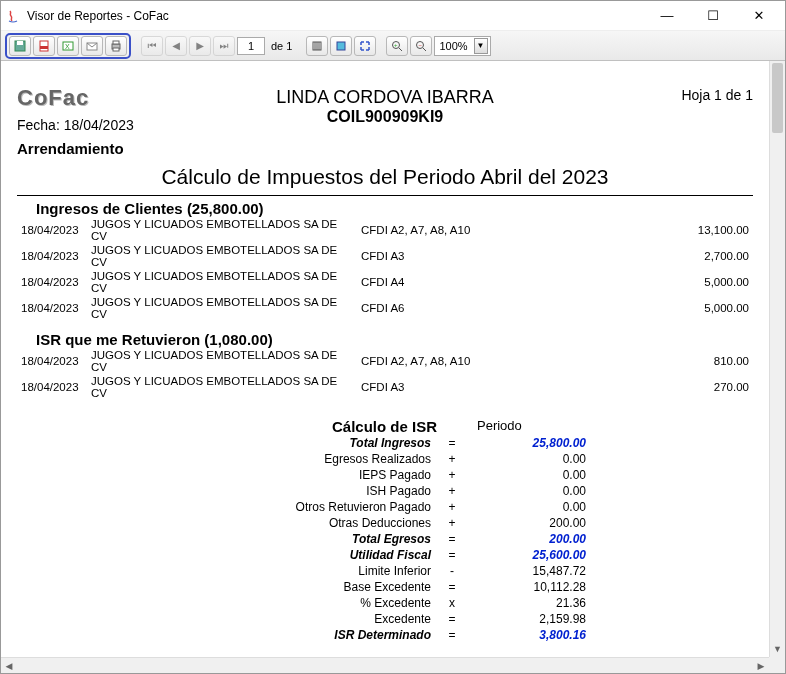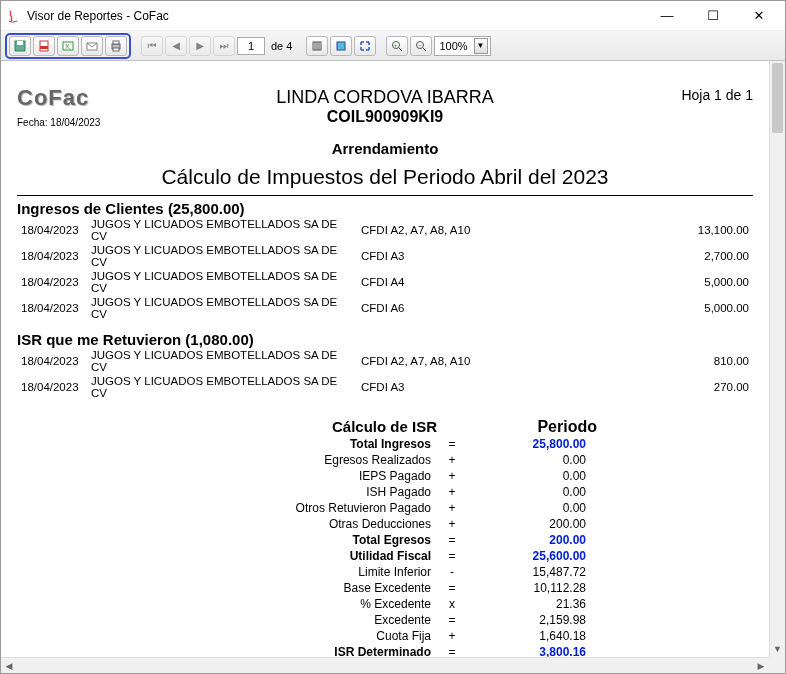--- a/index.html
+++ b/index.html
@@ -109,44 +109,44 @@
   .hdr-row { position: relative; }
   .logo {
     font-family: "Arial Black", Arial, sans-serif;
     font-size: 22px;
     font-weight: 900;
     letter-spacing: 1px;
     color: #666;
     text-shadow: 1px 1px 0 #bbb, -1px -1px 0 #fff;
     position: absolute; left: 0; top: -2px;
   }
-  .fecha { position:absolute; left:0; top:30px; font-size:10px; }
+  .fecha { position:absolute; left:0; top:30px; font-size:14px; }
   .title-name { text-align:center; font-size:18px; font-weight:normal; padding-top:0;}
   .title-rfc { text-align:center; font-size:16px; font-weight:bold; }
-  .title-reg { text-align:center; font-size:15px; font-weight:bold; margin-top:14px;}
+  .title-reg { text-align:left; font-size:15px; font-weight:bold; margin-top:14px;}
   .title-per { text-align:center; font-size:21px; margin-top:8px;}
   .hoja { position:absolute; right:0; top:0; font-size:14px;}
   .hr { border-top:1.5px solid #000; margin:6px 0 4px 0;}
-  .section-title { font-size:15px; font-weight:bold; margin-top:4px;}
+  .section-title { font-size:15px; font-weight:bold; margin-top:4px;margin-left:19px;}
   table.rows { width:100%; border-collapse:collapse; font-size:11.5px; }
   table.rows td { padding:1px 4px; }
   table.rows td.date{width:70px;}
   table.rows td.client{width:270px;}
   table.rows td.ref{width:150px;margin-top:32px;}
   table.rows td.amt{ text-align:right;}
   .calc-wrap { margin-top:18px; }
   .calc-title-row{ display:flex; }
   .calc-title{ width:420px; text-align:right; font-size:15px; font-weight:bold;}
   .per-col{ width:40px;}
-  .per-head{ width:120px; text-align:right; font-size:16px; font-weight:bold;}
+  .per-head{ width:120px; font-size:13px; font-weight:normal;}
   table.calc{ border-collapse:collapse; font-size:12px;}
   table.calc td.lbl{ width:420px; text-align:right; padding:1px 6px 1px 0;}
   table.calc td.op{ width:30px; text-align:center;}
   table.calc td.val{ width:120px; text-align:right;}
-  .bold{font-weight:bold;}
+  .bold{font-weight:bold;font-style:italic;}
   .blue{color:#0020d0;}
 </style>
 </head>
 <body>
 
 <div class="window">
 
   <div class="titlebar">
     <div class="java-icon">
       <svg width="14" height="14" viewBox="0 0 14 14">
@@ -195,21 +195,21 @@
             <rect x="3" y="8" width="6" height="3" fill="#fff" stroke="#666"></rect>
           </svg>
         </div>
     </div>
     <div class="tb-sep"></div>
     <div class="tb-btn dis">⏮</div>
     <div class="tb-btn dis">◀</div>
     <div class="tb-btn dis">▶</div>
     <div class="tb-btn dis">⏭</div>
     <input class="page-input" value="1" style="">
-    <span class="page-of">de 4</span>
+    <span class="page-of">de 1</span>
     <div class="tb-sep"></div>
     <div class="tb-btn">
         <svg width="12" height="12">
           <rect x="2" y="2" width="8" height="8" fill="none" stroke="#555"></rect>
           <line x1="4" y1="2" x2="4" y2="10" stroke="#555"></line>
           <line x1="6" y1="2" x2="6" y2="10" stroke="#555"></line>
           <line x1="8" y1="2" x2="8" y2="10" stroke="#555"></line>
         </svg>
       </div>
     <div class="tb-btn">
@@ -366,25 +366,20 @@
                 <td class="lbl ">% Excedente</td>
                 <td class="op">x</td>
                 <td class="val  ">21.36</td>
               </tr>
               <tr>
                 <td class="lbl ">Excedente</td>
                 <td class="op">=</td>
                 <td class="val  ">2,159.98</td>
               </tr>
               <tr>
-                <td class="lbl ">Cuota Fija</td>
-                <td class="op">+</td>
-                <td class="val  ">1,640.18</td>
-              </tr>
-              <tr>
                 <td class="lbl bold">ISR Determinado</td>
                 <td class="op">=</td>
                 <td class="val bold blue">3,800.16</td>
               </tr>
             </tbody>
         </table>
       </div>
     </div>
 
     <div class="vscroll">

